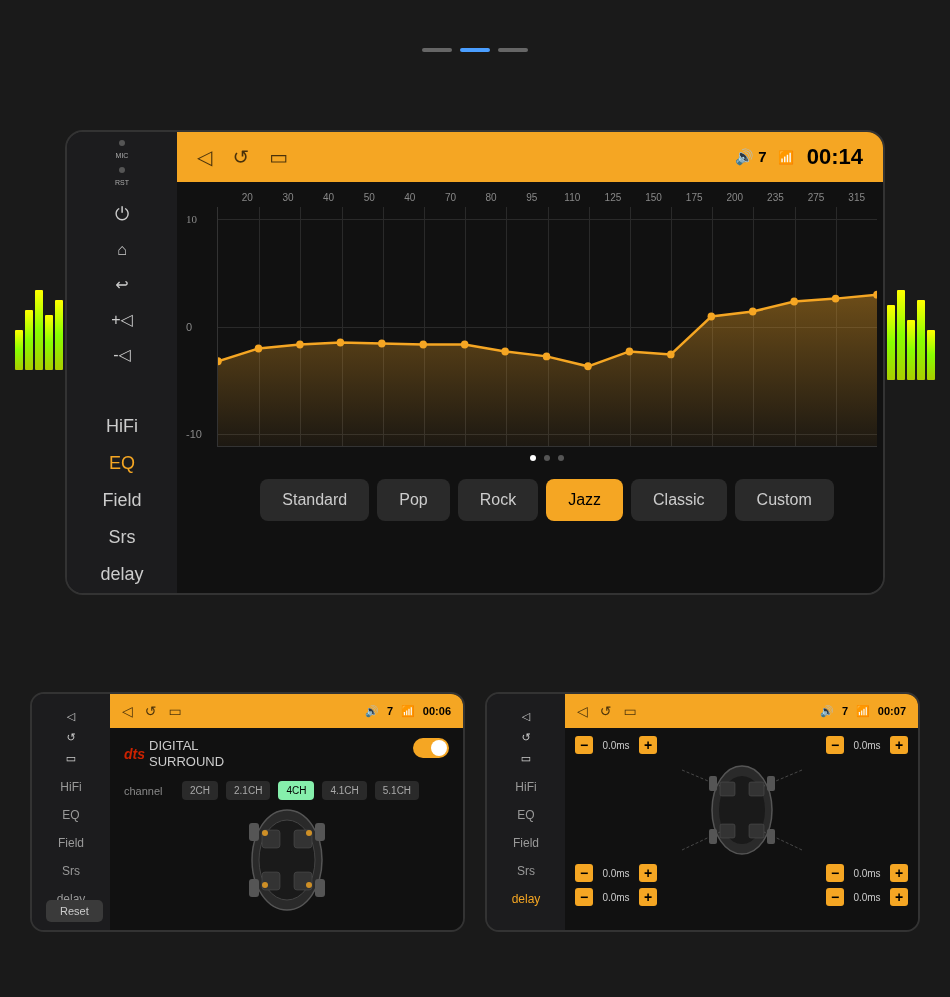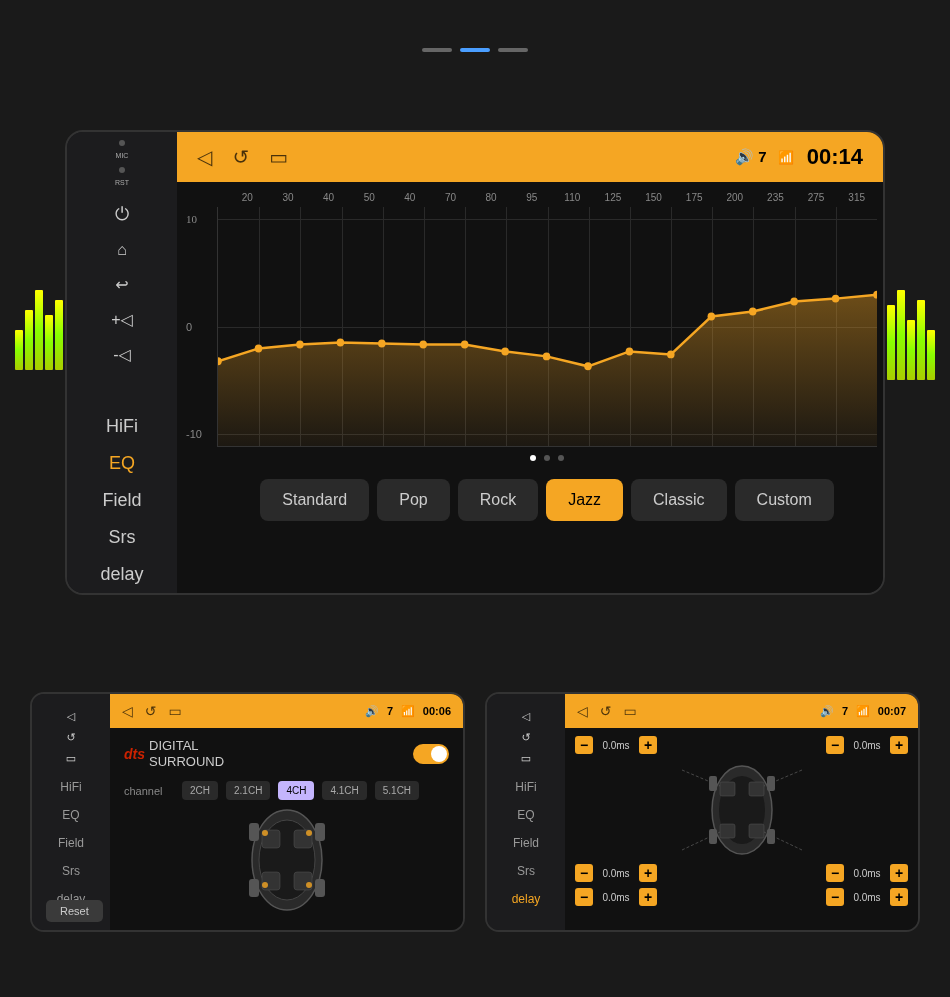--- a/index.html
+++ b/index.html
@@ -301,21 +301,20 @@
       color: #000;
       font-weight: bold;
     }
 
     
     .dts-content {
       padding: 10px 14px;
     }
     .dts-header {
       display: flex;
-      align-items: center;
       justify-content: space-between;
       margin-bottom: 12px;
     }
     .dts-logo {
       display: flex;
       align-items: center;
       gap: 4px;
     }
     .dts-text {
       color: #cc2200;
@@ -361,21 +360,21 @@
       padding: 4px 8px;
       background: #2a2a2a;
       color: #aaa;
       border-radius: 4px;
       font-size: 10px;
       cursor: pointer;
       border: none;
       font-family: Arial, sans-serif;
     }
     .ch-btn.selected {
-      background: #c4b5fd;
+      background: #86efac;
       color: #000;
     }
 
     .car-top-view {
       width: 100%;
       height: 100px;
       display: flex;
       justify-content: center;
       align-items: center;
       position: relative;

